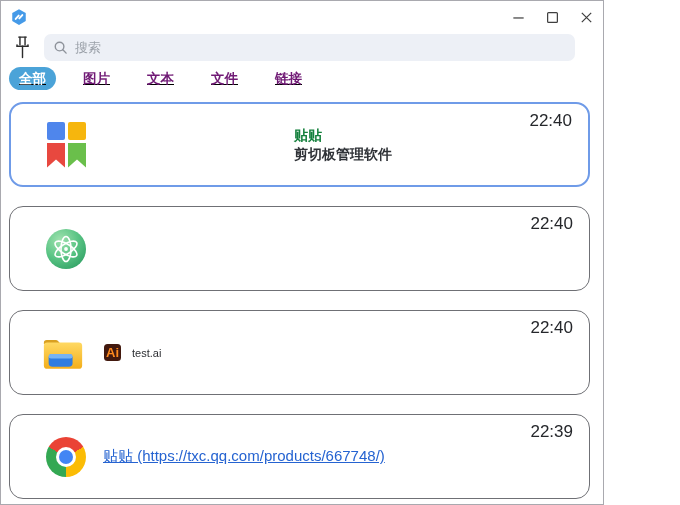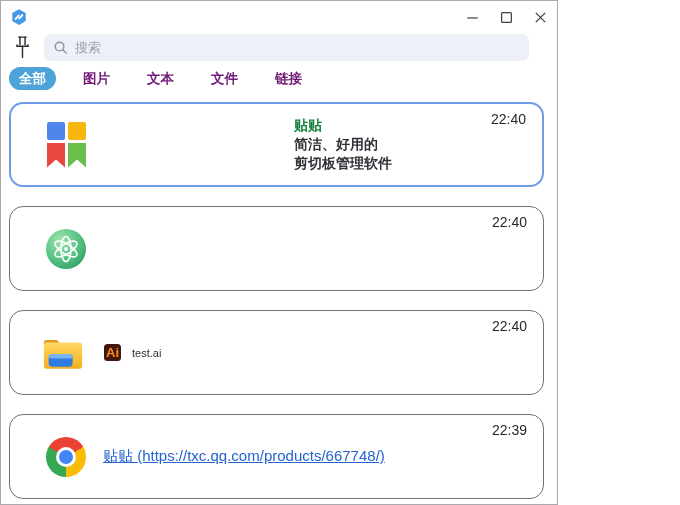--- a/index.html
+++ b/index.html
@@ -1,51 +1,51 @@
 <!DOCTYPE html>
 <html><head>
 <meta charset="utf-8">
 <style>
   * { margin:0; padding:0; box-sizing:border-box; }
   html,body { width:680px; height:505px; overflow:hidden; background:#fff;
     font-family:"Liberation Sans","DejaVu Sans",sans-serif; }
-  .window { position:relative; width:558px; height:505px; background:#fff;
+  .window { position:relative; width:604px; height:505px; background:#fff;
     border:1px solid #a9a9af; }
 
   
   .titlebar { height:32px; display:flex; align-items:center; padding:0 0 0 9px; }
   .app-logo { width:18px; height:18px; display:inline-flex; }
   .win-controls { margin-left:auto; display:flex; }
   .win-btn { width:34px; height:30px; border:none; background:transparent;
     display:flex; align-items:center; justify-content:center; cursor:pointer; }
 
   
   .toolbar { display:flex; align-items:center; padding:1px 28px 3px 10px; gap:11px; }
   .pin-btn { width:22px; height:26px; border:none; background:transparent;
     display:flex; align-items:center; justify-content:center; cursor:pointer; }
   .searchbar { flex:1; height:27px; background:#edf0f6; border-radius:7px;
     display:flex; align-items:center; padding:0 9px; gap:7px; }
   .searchbar input { flex:1; border:none; outline:none; background:transparent;
     font-size:13px; color:#333; font-family:inherit; }
   .searchbar input::placeholder { color:#9aa0a8; }
 
   
-  .tabs { display:flex; align-items:flex-start; padding:3px 0 6px 8px; }
+  .tabs { display:flex; align-items:flex-start; padding:3px 0 6px 8px;text-decoration:underline; }
   .tab { border:none; background:transparent; font-family:inherit; cursor:pointer;
     font-size:13.5px; font-weight:700; color:#701a75; min-width:47px; height:23px;
     margin-right:17px; text-align:center; }
   .tab.active { background:#4ba3d8; color:#fff; border-radius:12px; padding:0 4px; }
 
   
   .cards { padding:6px 13px 0 8px; }
   .card { position:relative; height:85px; border:1.6px solid #6f7075;
     border-radius:14px; margin-bottom:19px; display:flex; align-items:center;
     padding:0 16px 0 36px; background:#fff; cursor:pointer; }
   .card.selected { border:2.6px solid #6f9be8; }
-  .time { position:absolute; top:7px; right:16px; font-size:14px; color:#25272b; }
+  .time { position:absolute; top:7px; right:16px; font-size:17px; color:#25272b; }
 
   
   .logo-grid { position:relative; width:39px; height:46px; flex:none; }
   .logo-grid span { position:absolute; }
   .sq-blue   { left:0;  top:0;  width:18px; height:18px; background:#4f86ec; border-radius:2px; }
   .sq-yellow { left:21px; top:0; width:18px; height:18px; background:#f6b60d; border-radius:2px; }
   .sq-red    { left:0;  top:21px; width:18px; height:25px; background:#e8483f;
     clip-path:polygon(0 0,100% 0,100% 100%,50% 68%,0 100%); }
   .sq-green  { left:21px; top:21px; width:18px; height:25px; background:#6abf4b;
     clip-path:polygon(0 0,100% 0,100% 100%,50% 68%,0 100%); }
@@ -143,21 +143,20 @@
     <div class="card selected">
       <span class="time">22:40</span>
       <div class="logo-grid">
         <span class="sq-blue"></span>
           <span class="sq-yellow"></span>
         <span class="sq-red"></span>
           <span class="sq-green"></span>
       </div>
       <div class="c1-text">
         <div class="c1-title">贴贴</div>
-        <div>简洁、好用的</div>
         <div>剪切板管理软件</div>
       </div>
     </div>
 
     <div class="card">
       <span class="time">22:40</span>
       <svg class="atom-icon" viewBox="0 0 40 40">
         <defs>
           <radialGradient id="ag" cx="35%" cy="28%" r="85%">
             <stop offset="0%" stop-color="#9fe2ae"></stop>

